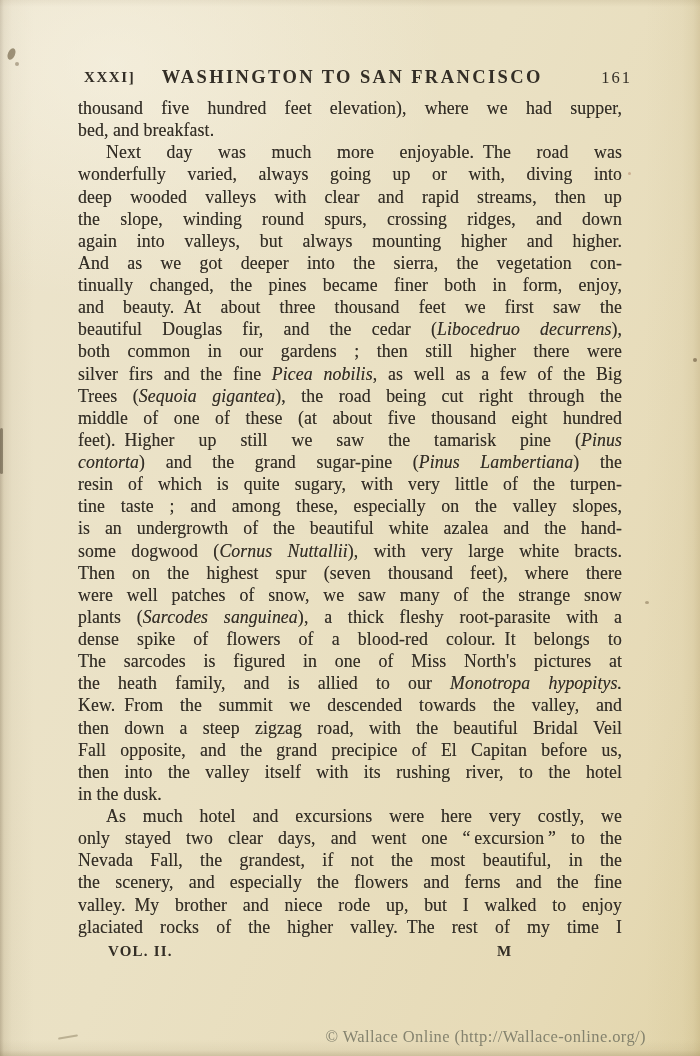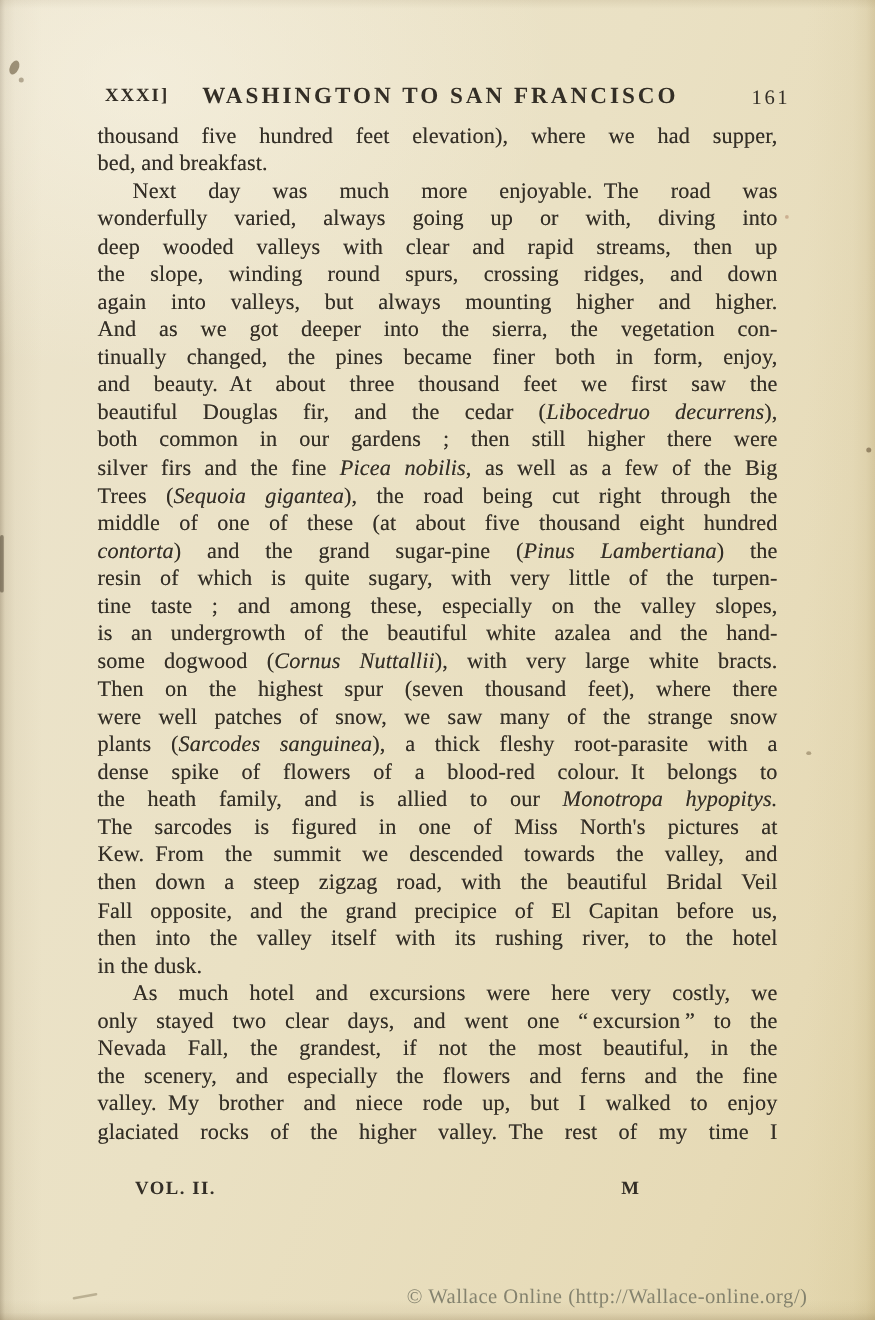--- a/index.html
+++ b/index.html
@@ -83,31 +83,32 @@
       <div class="line j"><span>the slope, winding round spurs, crossing ridges, and down</span></div>
       <div class="line j"><span>again into valleys, but always mounting higher and higher.</span></div>
       <div class="line j"><span>And as we got deeper into the sierra, the vegetation con-</span></div>
       <div class="line j"><span>tinually changed, the pines became finer both in form, enjoy,</span></div>
       <div class="line j"><span>and beauty. At about three thousand feet we first saw the</span></div>
       <div class="line j"><span>beautiful Douglas fir, and the cedar (</span><span class="it">Libocedruo decurrens</span><span>),</span></div>
       <div class="line j"><span>both common in our gardens ; then still higher there were</span></div>
       <div class="line j"><span>silver firs and the fine </span><span class="it">Picea nobilis</span><span>, as well as a few of the Big</span></div>
       <div class="line j"><span>Trees (</span><span class="it">Sequoia gigantea</span><span>), the road being cut right through the</span></div>
       <div class="line j"><span>middle of one of these (at about five thousand eight hundred</span></div>
+      <div class="line j"><span>feet). Higher up still we saw the tamarisk pine (</span><span class="it">Pinus</span></div>
       <div class="line j"><span class="it">contorta</span><span>) and the grand sugar-pine (</span><span class="it">Pinus Lambertiana</span><span>) the</span></div>
       <div class="line j"><span>resin of which is quite sugary, with very little of the turpen-</span></div>
       <div class="line j"><span>tine taste ; and among these, especially on the valley slopes,</span></div>
       <div class="line j"><span>is an undergrowth of the beautiful white azalea and the hand-</span></div>
       <div class="line j"><span>some dogwood (</span><span class="it">Cornus Nuttallii</span><span>), with very large white bracts.</span></div>
       <div class="line j"><span>Then on the highest spur (seven thousand feet), where there</span></div>
       <div class="line j"><span>were well patches of snow, we saw many of the strange snow</span></div>
       <div class="line j"><span>plants (</span><span class="it">Sarcodes sanguinea</span><span>), a thick fleshy root-parasite with a</span></div>
       <div class="line j"><span>dense spike of flowers of a blood-red colour. It belongs to</span></div>
+      <div class="line j"><span>The sarcodes is figured in one of Miss North's pictures at</span></div>
       <div class="line j"><span>the heath family, and is allied to our </span><span class="it">Monotropa hypopitys.</span></div>
-      <div class="line j"><span>The sarcodes is figured in one of Miss North's pictures at</span></div>
       <div class="line j"><span>Kew. From the summit we descended towards the valley, and</span></div>
       <div class="line j"><span>then down a steep zigzag road, with the beautiful Bridal Veil</span></div>
       <div class="line j"><span>Fall opposite, and the grand precipice of El Capitan before us,</span></div>
       <div class="line j"><span>then into the valley itself with its rushing river, to the hotel</span></div>
       <div class="line"><span>in the dusk.</span></div>
       <div class="line j ind"><span>As much hotel and excursions were here very costly, we</span></div>
       <div class="line j"><span>only stayed two clear days, and went one “ excursion ” to the</span></div>
       <div class="line j"><span>Nevada Fall, the grandest, if not the most beautiful, in the</span></div>
       <div class="line j"><span>the scenery, and especially the flowers and ferns and the fine</span></div>
       <div class="line j"><span>valley. My brother and niece rode up, but I walked to enjoy</span></div>

